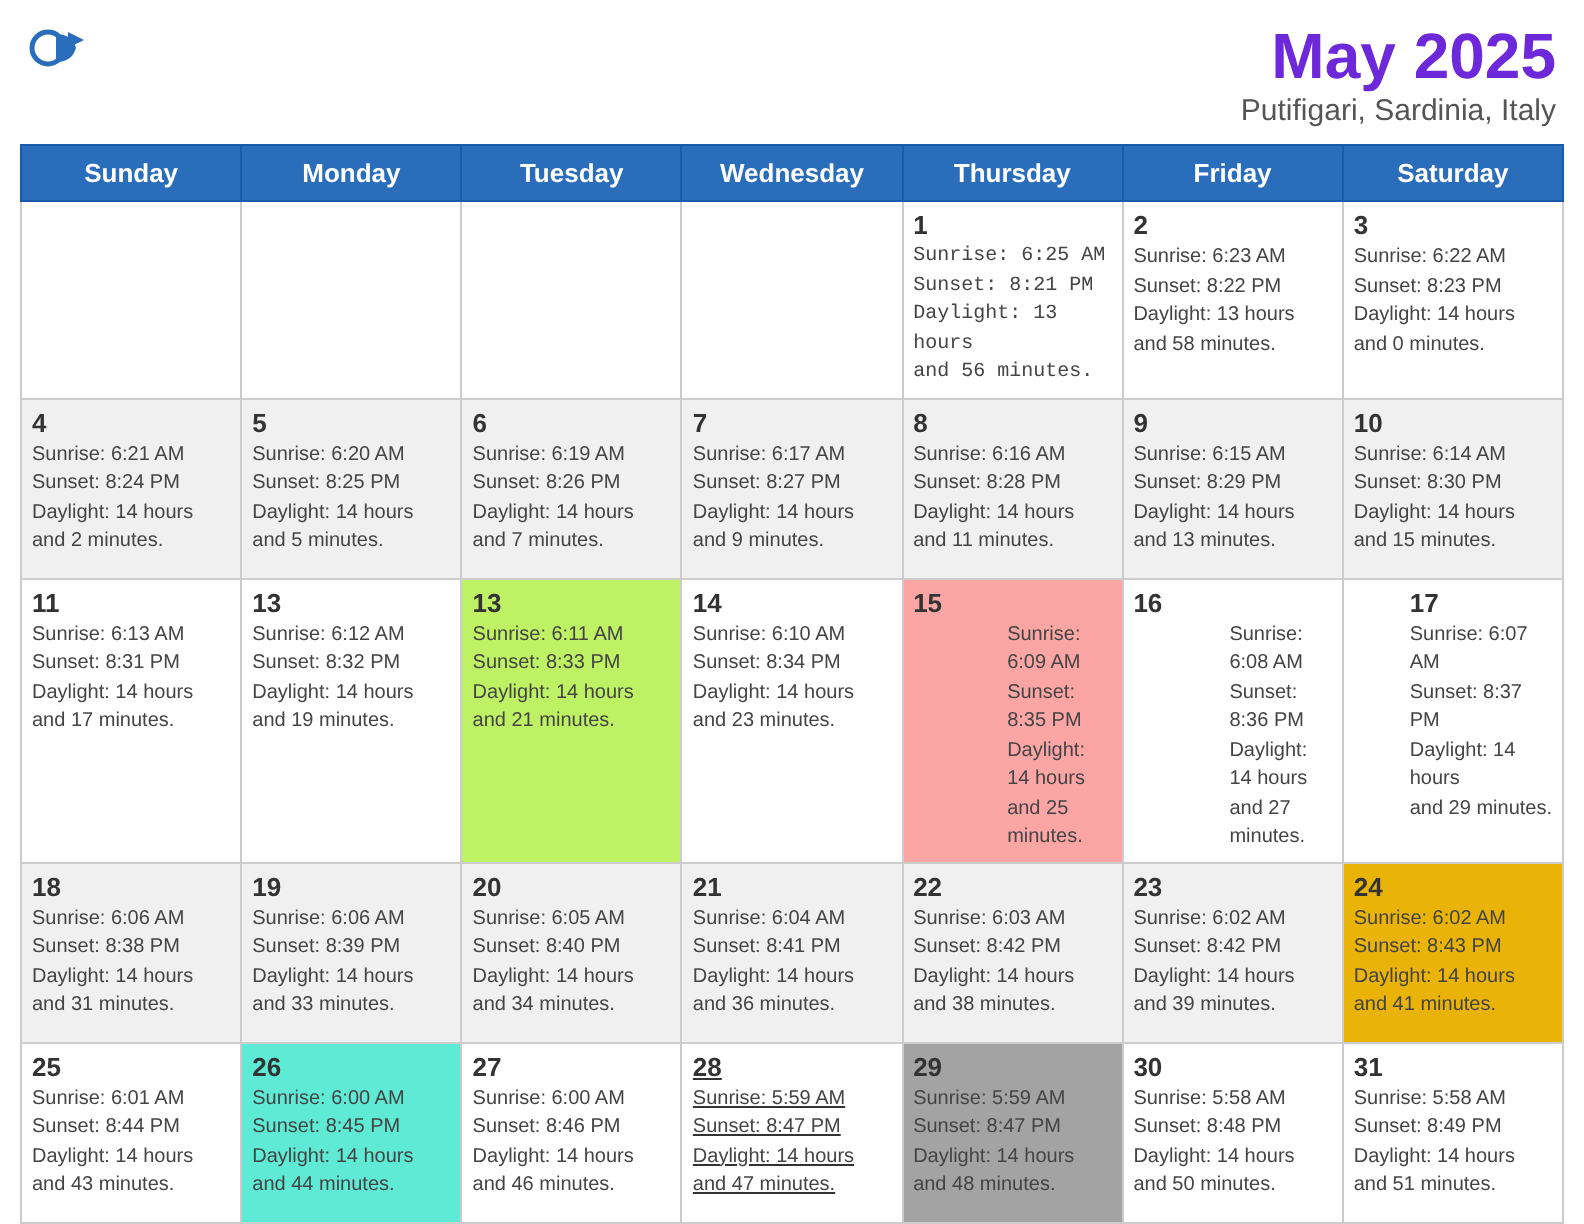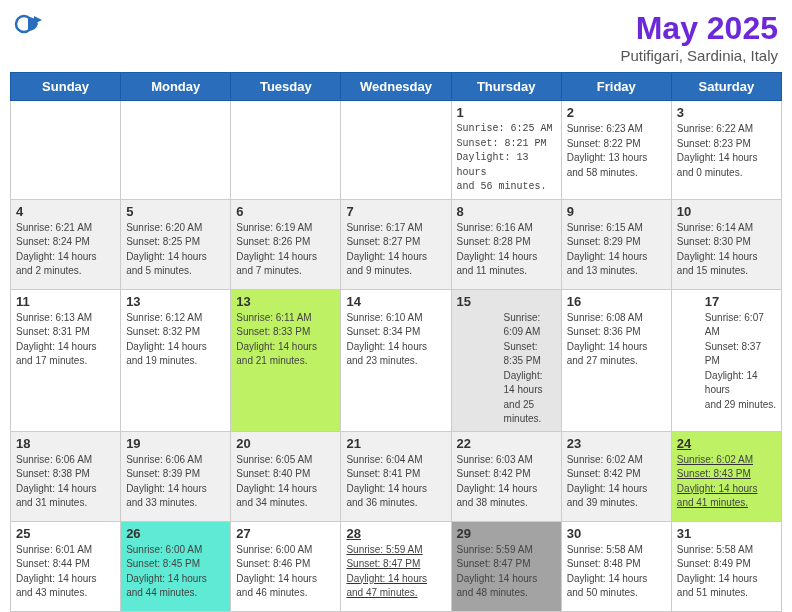--- a/index.html
+++ b/index.html
@@ -233,30 +233,30 @@
 Daylight: 14 hours
 and 21 minutes.</div>
         </td>
         <td style="background: rgb(255, 255, 255);">
           <span class="day-num">14</span>
           <div class="day-info" style="white-space: pre-line;">Sunrise: 6:10 AM
 Sunset: 8:34 PM
 Daylight: 14 hours
 and 23 minutes.</div>
         </td>
-        <td style="background: #e5e5e5;">
+        <td style="background: #fca5a5;">
           <span class="day-num">15</span>
           <div class="day-info" style="white-space: pre-line; margin-left: 47px;">Sunrise: 6:09 AM
 Sunset: 8:35 PM
 Daylight: 14 hours
 and 25 minutes.</div>
         </td>
         <td style="background: rgb(255, 255, 255);">
           <span class="day-num">16</span>
-          <div class="day-info" style="white-space: pre-line;">Sunrise: 6:08 AM
+          <div class="day-info" style="white-space: pre-line; margin-left: 48px;">Sunrise: 6:08 AM
 Sunset: 8:36 PM
 Daylight: 14 hours
 and 27 minutes.</div>
         </td>
         <td style="background: rgb(255, 255, 255); padding-left: 33px;">
           <span class="day-num">17</span>
           <div class="day-info" style="white-space: pre-line;">Sunrise: 6:07 AM
 Sunset: 8:37 PM
 Daylight: 14 hours
 and 29 minutes.</div>
@@ -298,21 +298,21 @@
 Daylight: 14 hours
 and 38 minutes.</div>
         </td>
         <td style="background: rgb(240, 240, 240);">
           <span class="day-num">23</span>
           <div class="day-info" style="white-space: pre-line;">Sunrise: 6:02 AM
 Sunset: 8:42 PM
 Daylight: 14 hours
 and 39 minutes.</div>
         </td>
-        <td style="background: #bef264; text-decoration: underline;">
+        <td style="background: #eab308;">
           <span class="day-num">24</span>
           <div class="day-info" style="white-space: pre-line;">Sunrise: 6:02 AM
 Sunset: 8:43 PM
 Daylight: 14 hours
 and 41 minutes.</div>
         </td>
       </tr>
       <tr>
         <td style="background: rgb(255, 255, 255);">
           <span class="day-num">25</span>

